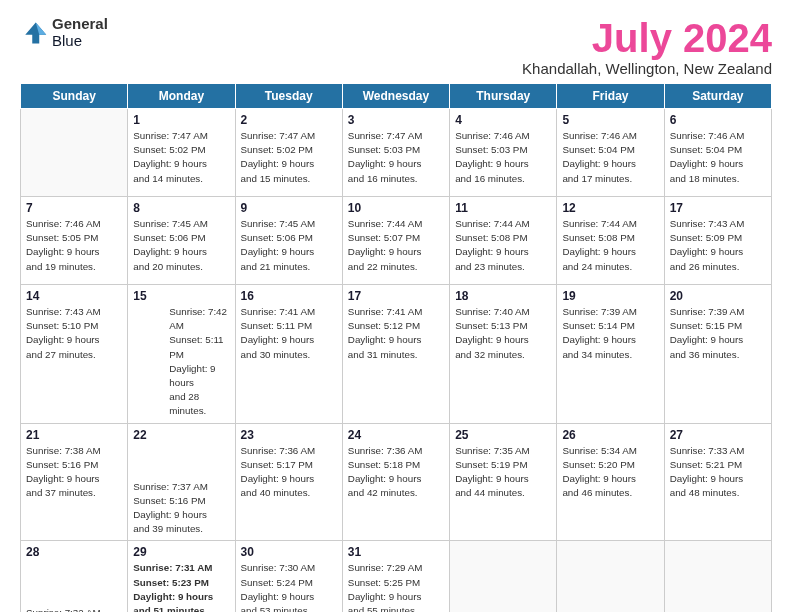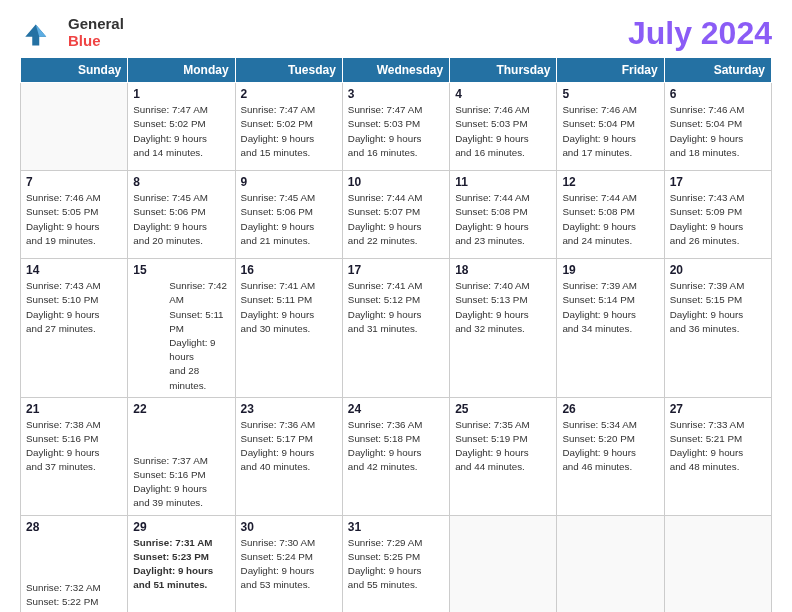--- a/index.html
+++ b/index.html
@@ -18,66 +18,66 @@
       flex-direction: column;
     }
     .header {
       display: flex;
       align-items: flex-start;
       justify-content: space-between;
       margin-bottom: 6px;
     }
     .logo {
       display: flex;
-      align-items: flex-end;
-      gap: 20px;
+      align-items: center;
+      gap: 4px;
     }
     .logo-text {
       display: flex;
       flex-direction: column;
       line-height: 1.1;
     }
     .logo-general {
       font-size: 15px;
       font-weight: bold;
       color: #333;
     }
     .logo-blue {
       font-size: 15px;
-      font-weight: bold;
-      color: #ef4444;
+      font-weight: normal;
+      color: #0f172a;
     }
     .logo-icon {
       width: 28px;
       height: 28px;
     }
     .title-block {
       text-align: right;
     }
     .main-title {
-      font-size: 32px;
+      font-size: 40px;
       font-weight: bold;
-      color: #8b5cf6;
+      color: #ec4899;
       line-height: 1.1;
     }
     .subtitle {
       font-size: 15px;
       color: #333;
       font-weight: normal;
     }
     .calendar {
       flex: 1;
       border-collapse: collapse;
       width: 100%;
       font-size: 10.5px;
     }
     .calendar th {
       background-color: #2471a3;
       color: #fff;
-      text-align: right;
+      text-align: center;
       padding: 5px 6px;
       font-size: 12px;
       border: 1px solid #fff;
     }
     .calendar td {
       border: 1px solid #ccc;
       vertical-align: top;
       padding: 4px 5px;
       width: calc(100% / 7);
       height: 88px;
@@ -108,20 +108,21 @@
         <polygon points="18,4 30,18 22,18 22,28 14,28 14,18 6,18" fill="#2471a3"></polygon>
         <polygon points="22,4 34,18 26,18" fill="#5dade2" transform="translate(-4,0)"></polygon>
       </svg>
       <div class="logo-text">
         <span class="logo-general">General</span>
         <span class="logo-blue">Blue</span>
       </div>
     </div>
     <div class="title-block">
       <div class="main-title">July 2024</div>
+      <div class="subtitle">Khandallah, Wellington, New Zealand</div>
     </div>
   </div>
 
   <table class="calendar">
     <thead>
       <tr>
         <th>Sunday</th>
         <th>Monday</th>
         <th>Tuesday</th>
         <th>Wednesday</th>

